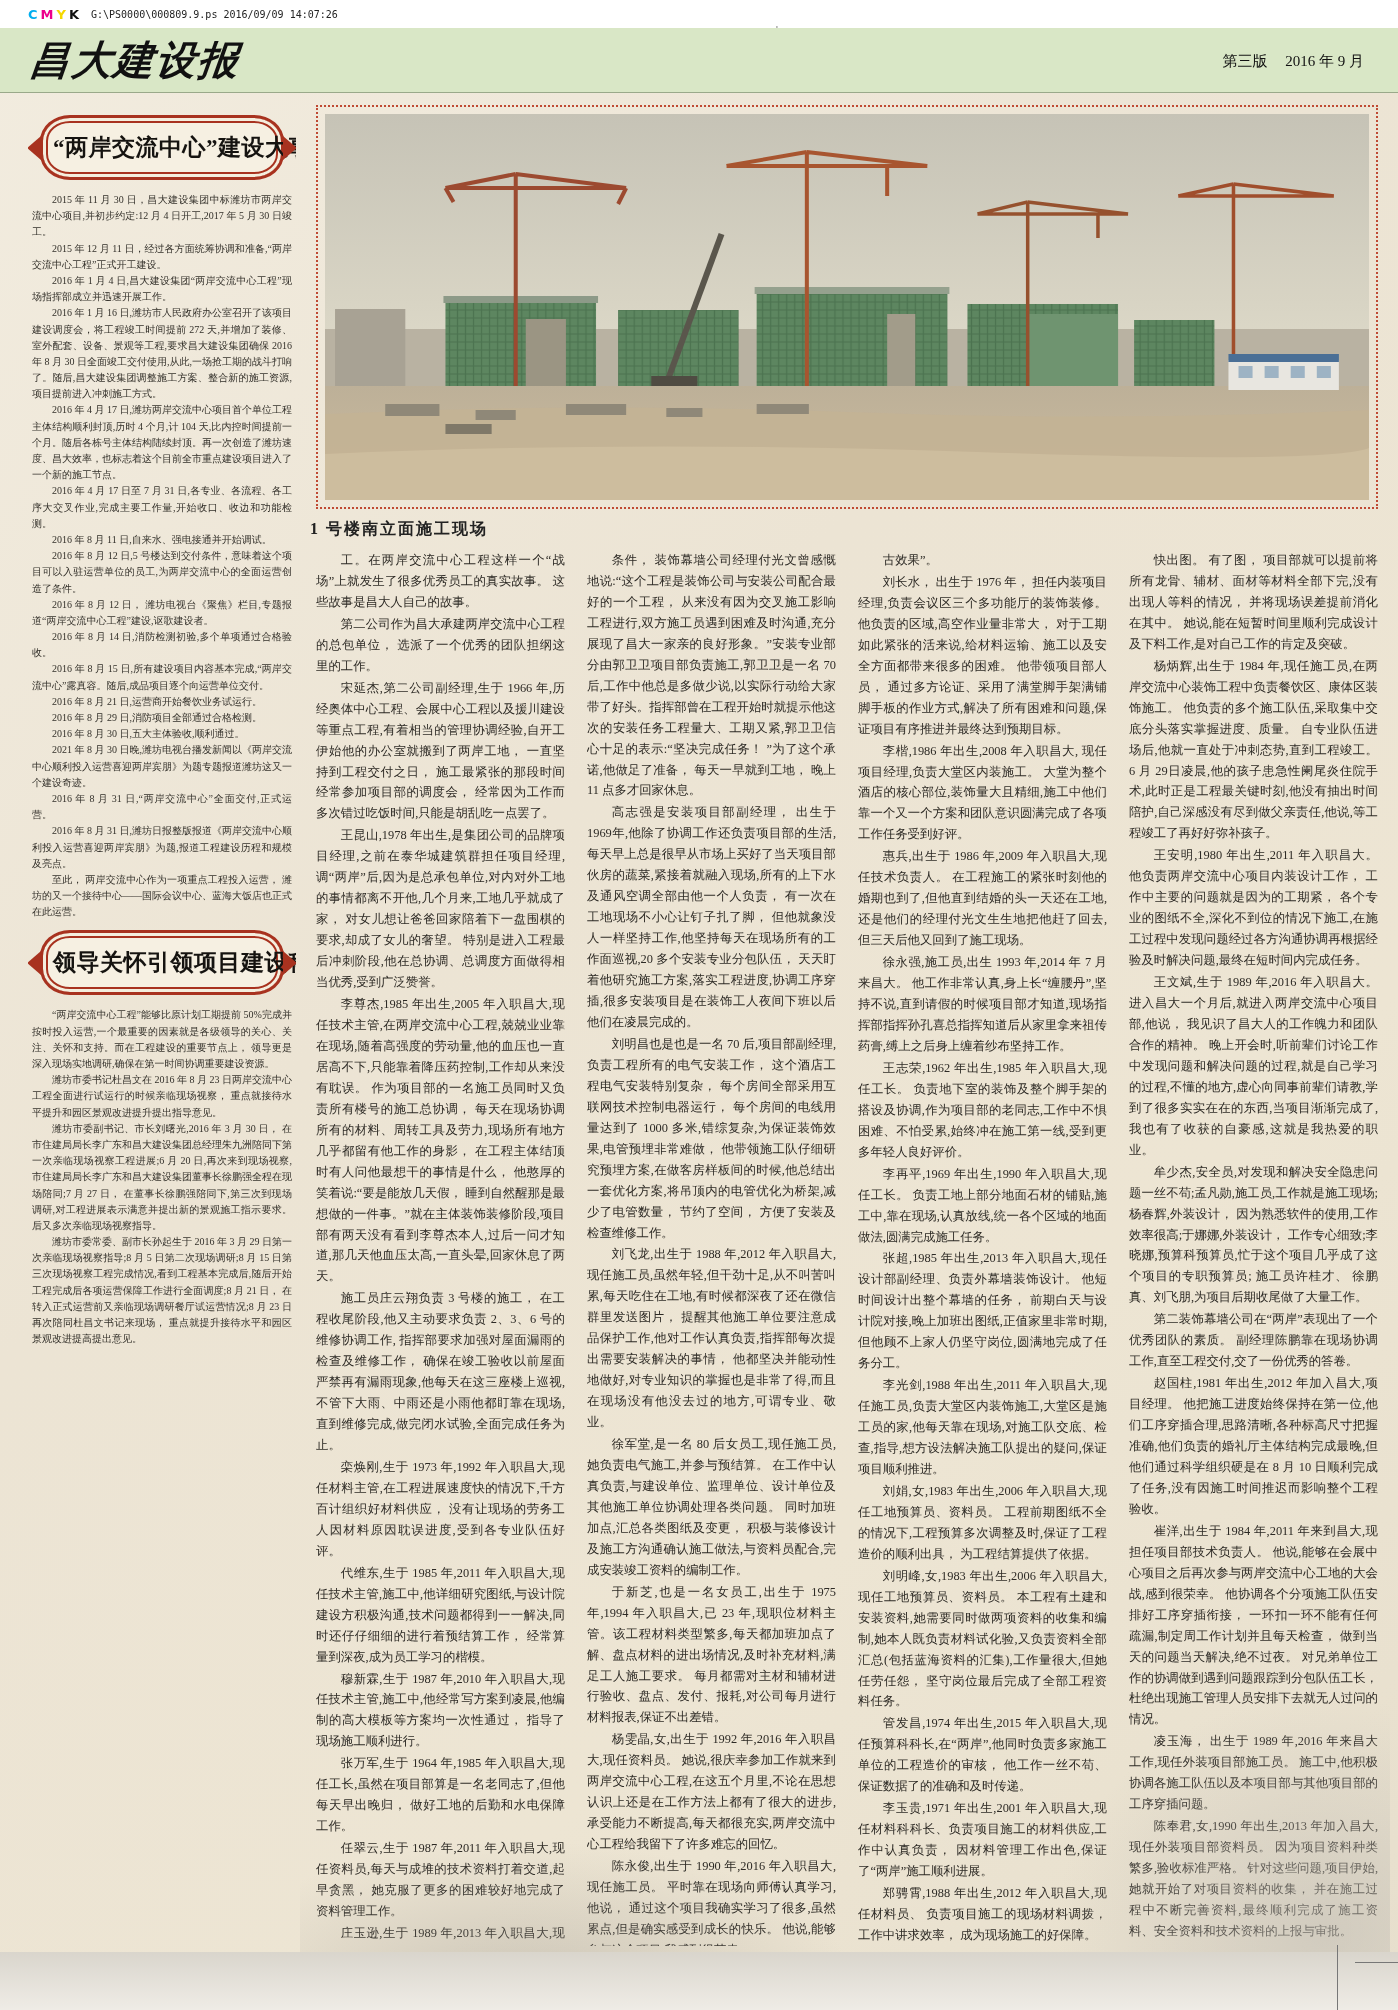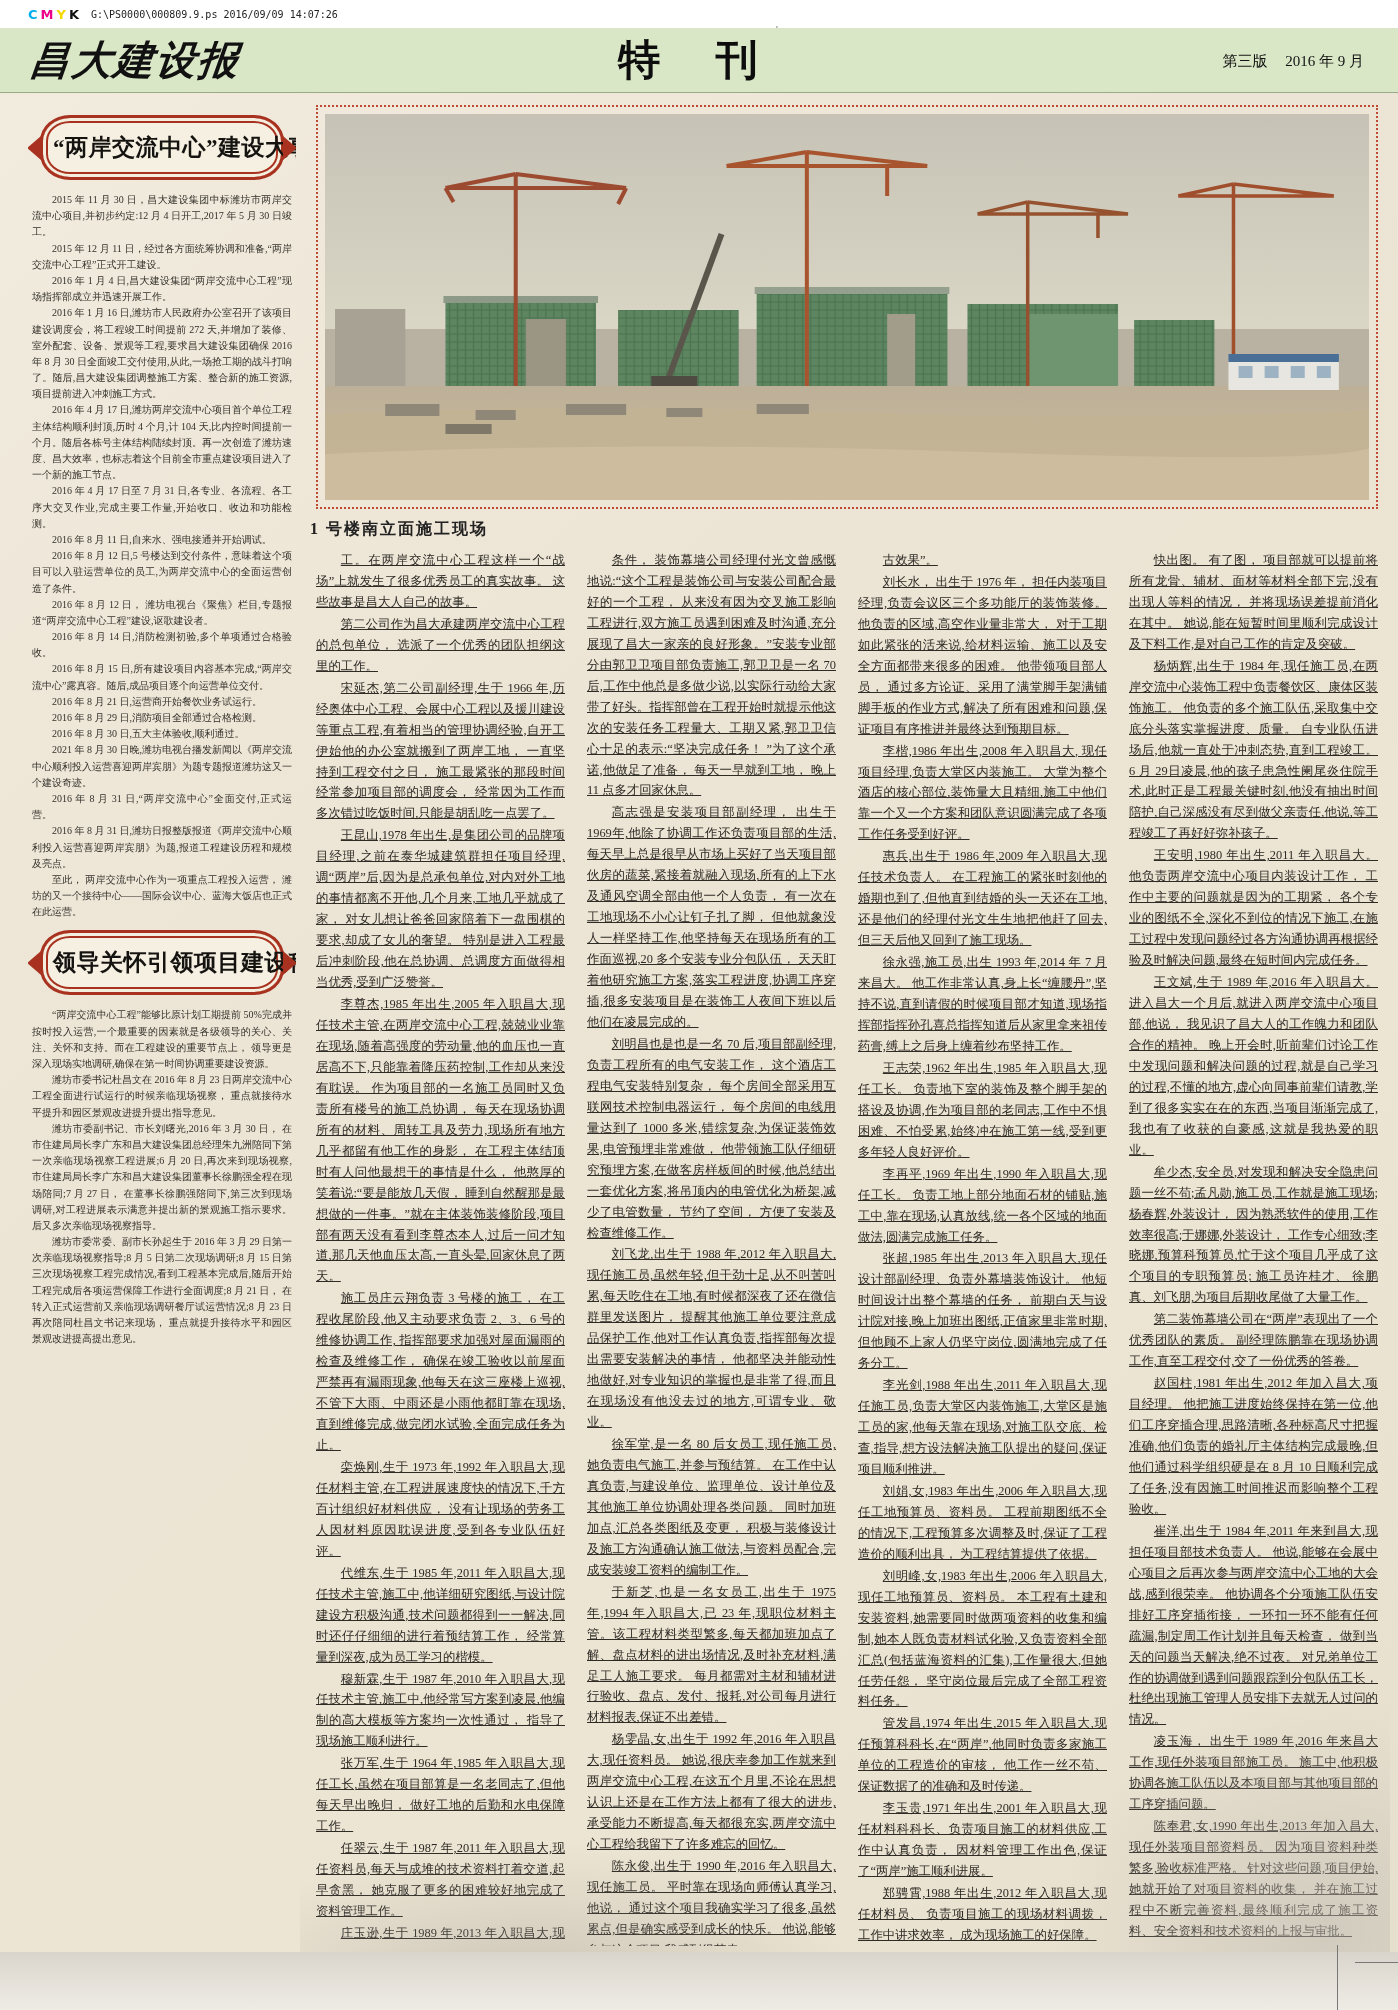--- a/index.html
+++ b/index.html
@@ -35,21 +35,21 @@
   .ornate:after{right:-16px;border-left:14px solid #a8321f;}
   .ornate .t{font-size:23px;font-weight:bold;color:#151310;letter-spacing:.5px;white-space:nowrap;}
   .sb-paras{padding:0 4px;}
   .sb-paras p,.col p{margin:0;text-indent:2em;text-align:justify;}
   .sb-paras p{font-size:10px;line-height:1.62;color:#33302a;}
   
   .photo-frame{margin:4px 6px 0 6px;border:2px dotted #bf4a33;padding:7px;background:transparent;}
   .photo-frame svg{display:block;width:100%;height:386px;}
   .caption{font-size:16px;font-weight:bold;color:#222;margin:10px 0 6px 0;letter-spacing:2px;}
   
-  .cols{display:flex;gap:22px;margin-top:10px;padding:0 6px;text-decoration:underline;}
+  .cols{display:flex;gap:22px;margin-top:10px;padding:0 6px;}
   .col{flex:1;min-width:0;height:1396px;overflow:hidden;font-size:12.4px;line-height:1.69;color:#2d2a25;}
   .col p{margin:0 0 1px 0;}
   
   .stain{position:absolute;pointer-events:none;}
   .stain1{left:300px;top:1840px;width:560px;height:150px;
           background:radial-gradient(ellipse at 40% 100%,rgba(150,146,138,.38),rgba(150,146,138,0) 70%);}
   .stain2{left:1060px;top:1700px;width:330px;height:290px;
           background:radial-gradient(ellipse at 80% 80%,rgba(190,186,178,.55),rgba(190,186,178,0) 72%);}
   .stain3{left:0px;top:1952px;width:1398px;height:58px;background:linear-gradient(#d9d5cc,#efece6);}
   .cropline-r1{position:absolute;left:1337px;top:1945px;width:1px;height:65px;background:#777;}
@@ -64,21 +64,20 @@
     <span class="m c">C</span>
     <span class="m m2">M</span>
     <span class="m y">Y</span>
     <span class="m k">K</span>
     <span>G:\PS0000\000809.9.ps  2016/09/09 14:07:26</span>
   </div>
   <div class="crop-center">+</div>
 
   <header class="masthead">
     <div class="paper-name">昌大建设报</div>
-    <div class="special-title">特 刊</div>
     <div class="edition">
       <span>第三版</span>
       <span>2016 年 9 月</span>
     </div>
   </header>
 
   <div class="content">
 
     <aside class="sidebar">
       <div class="sb-section">

